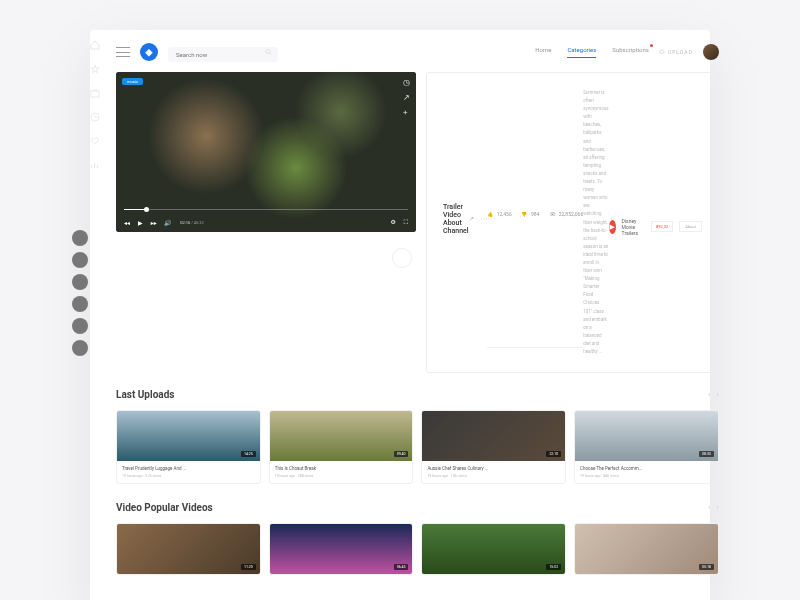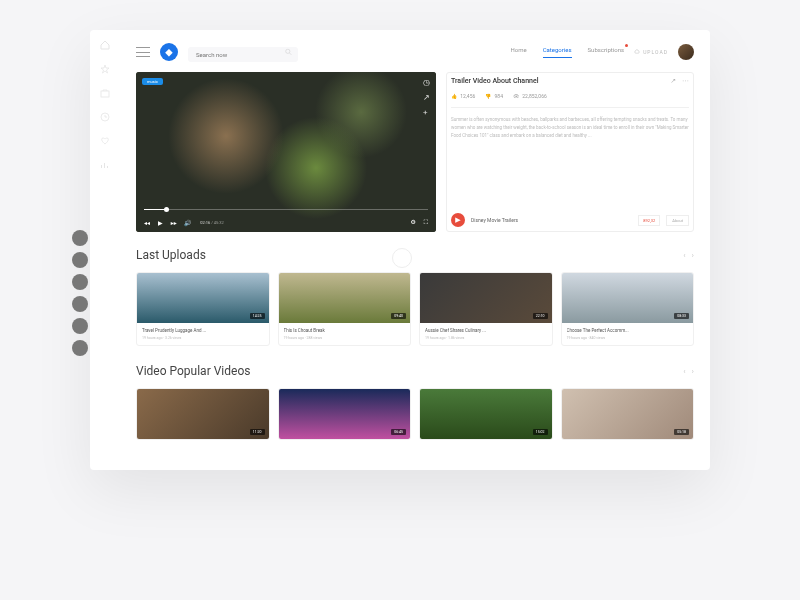--- a/index.html
+++ b/index.html
@@ -28,34 +28,34 @@
 .player{width:300px;height:160px;background:linear-gradient(135deg,#4a5240 0%,#2d3428 100%);border-radius:3px;position:relative;overflow:hidden}
 .player-bg{position:absolute;inset:0;background:radial-gradient(circle at 30% 40%,#8a7050 0%,transparent 25%),radial-gradient(circle at 60% 60%,#6b8a3e 0%,transparent 25%),radial-gradient(circle at 75% 25%,#5a6a40 0%,transparent 18%),#2a2f26}
 .music-tag{position:absolute;top:6px;left:6px;background:#1a8ce8;color:#fff;font-size:4px;padding:1px 5px;border-radius:2px}
 .player-right-icons{position:absolute;top:6px;right:6px;display:flex;flex-direction:column;gap:6px;color:#fff;font-size:8px;opacity:.85}
 .progress{position:absolute;bottom:22px;left:8px;right:8px;height:1px;background:rgba(255,255,255,.3)}
 .progress .fill{height:100%;width:8%;background:#fff;position:relative}
 .progress .fill::after{content:"";position:absolute;right:-2px;top:-2px;width:5px;height:5px;background:#fff;border-radius:50%}
 .controls{position:absolute;bottom:6px;left:8px;right:8px;display:flex;align-items:center;gap:8px;color:#fff;font-size:6px}
 .controls .time{font-size:4px;opacity:.8}
 .controls .right{margin-left:auto;display:flex;gap:8px}
-.detail{flex:1;border:1px solid #eee;border-radius:3px;padding:4px;display:flex;flex-direction:column}
+.detail{flex:1;border:1px solid #eee;border-radius:3px;padding:16px;display:flex;flex-direction:row}
 .detail-head{display:flex;justify-content:space-between;align-items:center;margin-bottom:8px}
 .detail-title{font-size:7px;color:#333;font-weight:500}
 .detail-icons{display:flex;gap:6px;opacity:.3;font-size:7px;cursor:pointer}
 .stats{display:flex;gap:10px;font-size:5px;color:#999;border-bottom:1px solid #f0f0f0;padding-bottom:8px;margin-bottom:8px}
 .stats .stat{display:flex;gap:3px;align-items:center}
 .desc{font-size:4.5px;color:#bbb;line-height:1.8;flex:1}
 .channel-row{display:flex;align-items:center;gap:6px;margin-top:8px}
 .ch-av{width:14px;height:14px;border-radius:50%;background:#e74c3c;display:flex;align-items:center;justify-content:center;color:#fff;font-size:7px}
 .ch-name{font-size:5px;color:#666}
 .ch-count{font-size:4px;border:1px solid #eee;padding:2px 4px;color:#e74c3c;margin-left:auto}
 .ch-about{font-size:4px;border:1px solid #eee;padding:2px 5px;color:#aaa;cursor:pointer}
 .section-head{display:flex;align-items:center;justify-content:space-between;margin-bottom:10px}
-.section-title{font-size:12px;color:#444;font-weight:400}
+.section-title{font-size:10px;color:#444;font-weight:700}
 .arrows{display:flex;gap:6px;font-size:8px;color:#ccc;cursor:pointer}
 .ring{width:20px;height:20px;border:1px solid #eee;border-radius:50%;position:absolute;right:48%;top:218px}
 .cards{display:flex;gap:8px;margin-bottom:18px}
 .card{flex:1;border:1px solid #f0f0f0;border-radius:3px;overflow:hidden}
 .thumb{height:50px;position:relative}
 .thumb .dur{position:absolute;bottom:4px;right:4px;background:rgba(0,0,0,.6);color:#fff;font-size:3.5px;padding:1px 3px;border-radius:1px}
 .card-body{padding:5px}
 .card-title{font-size:4.5px;color:#555;margin-bottom:3px;white-space:nowrap;overflow:hidden;text-overflow:ellipsis}
 .card-meta{font-size:3.5px;color:#bbb}
 .t1{background:linear-gradient(180deg,#a8c0d0 0%,#2a5a6a 100%)}

